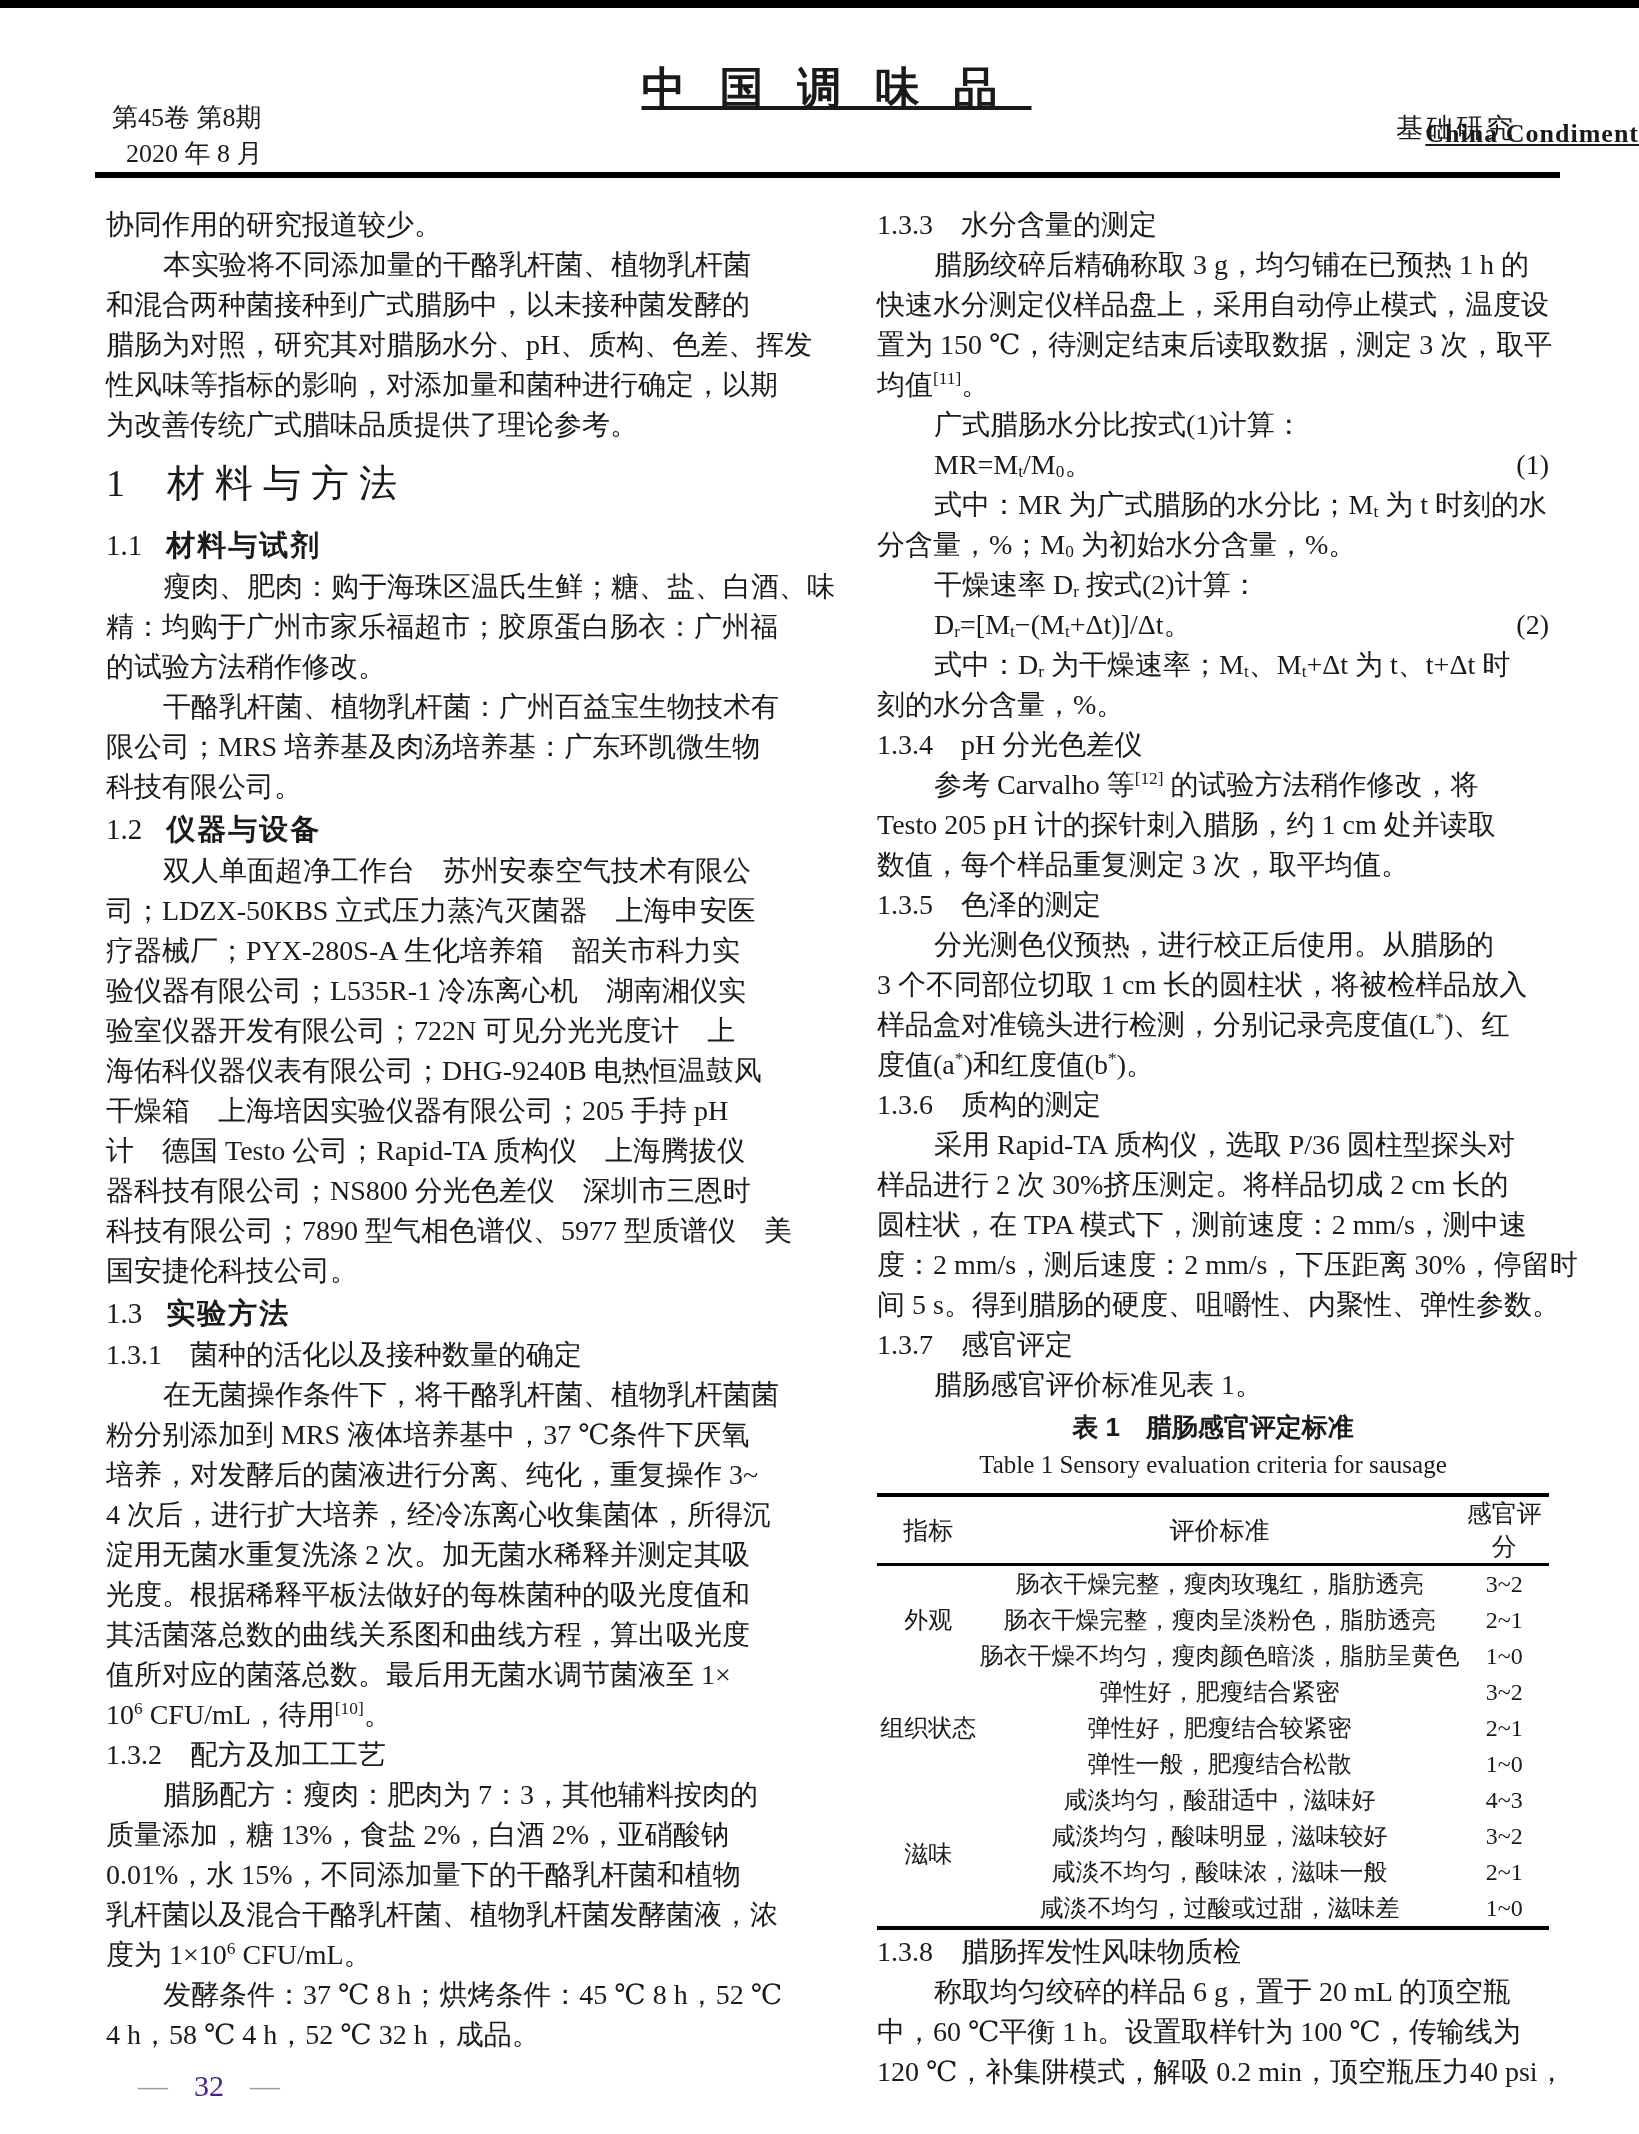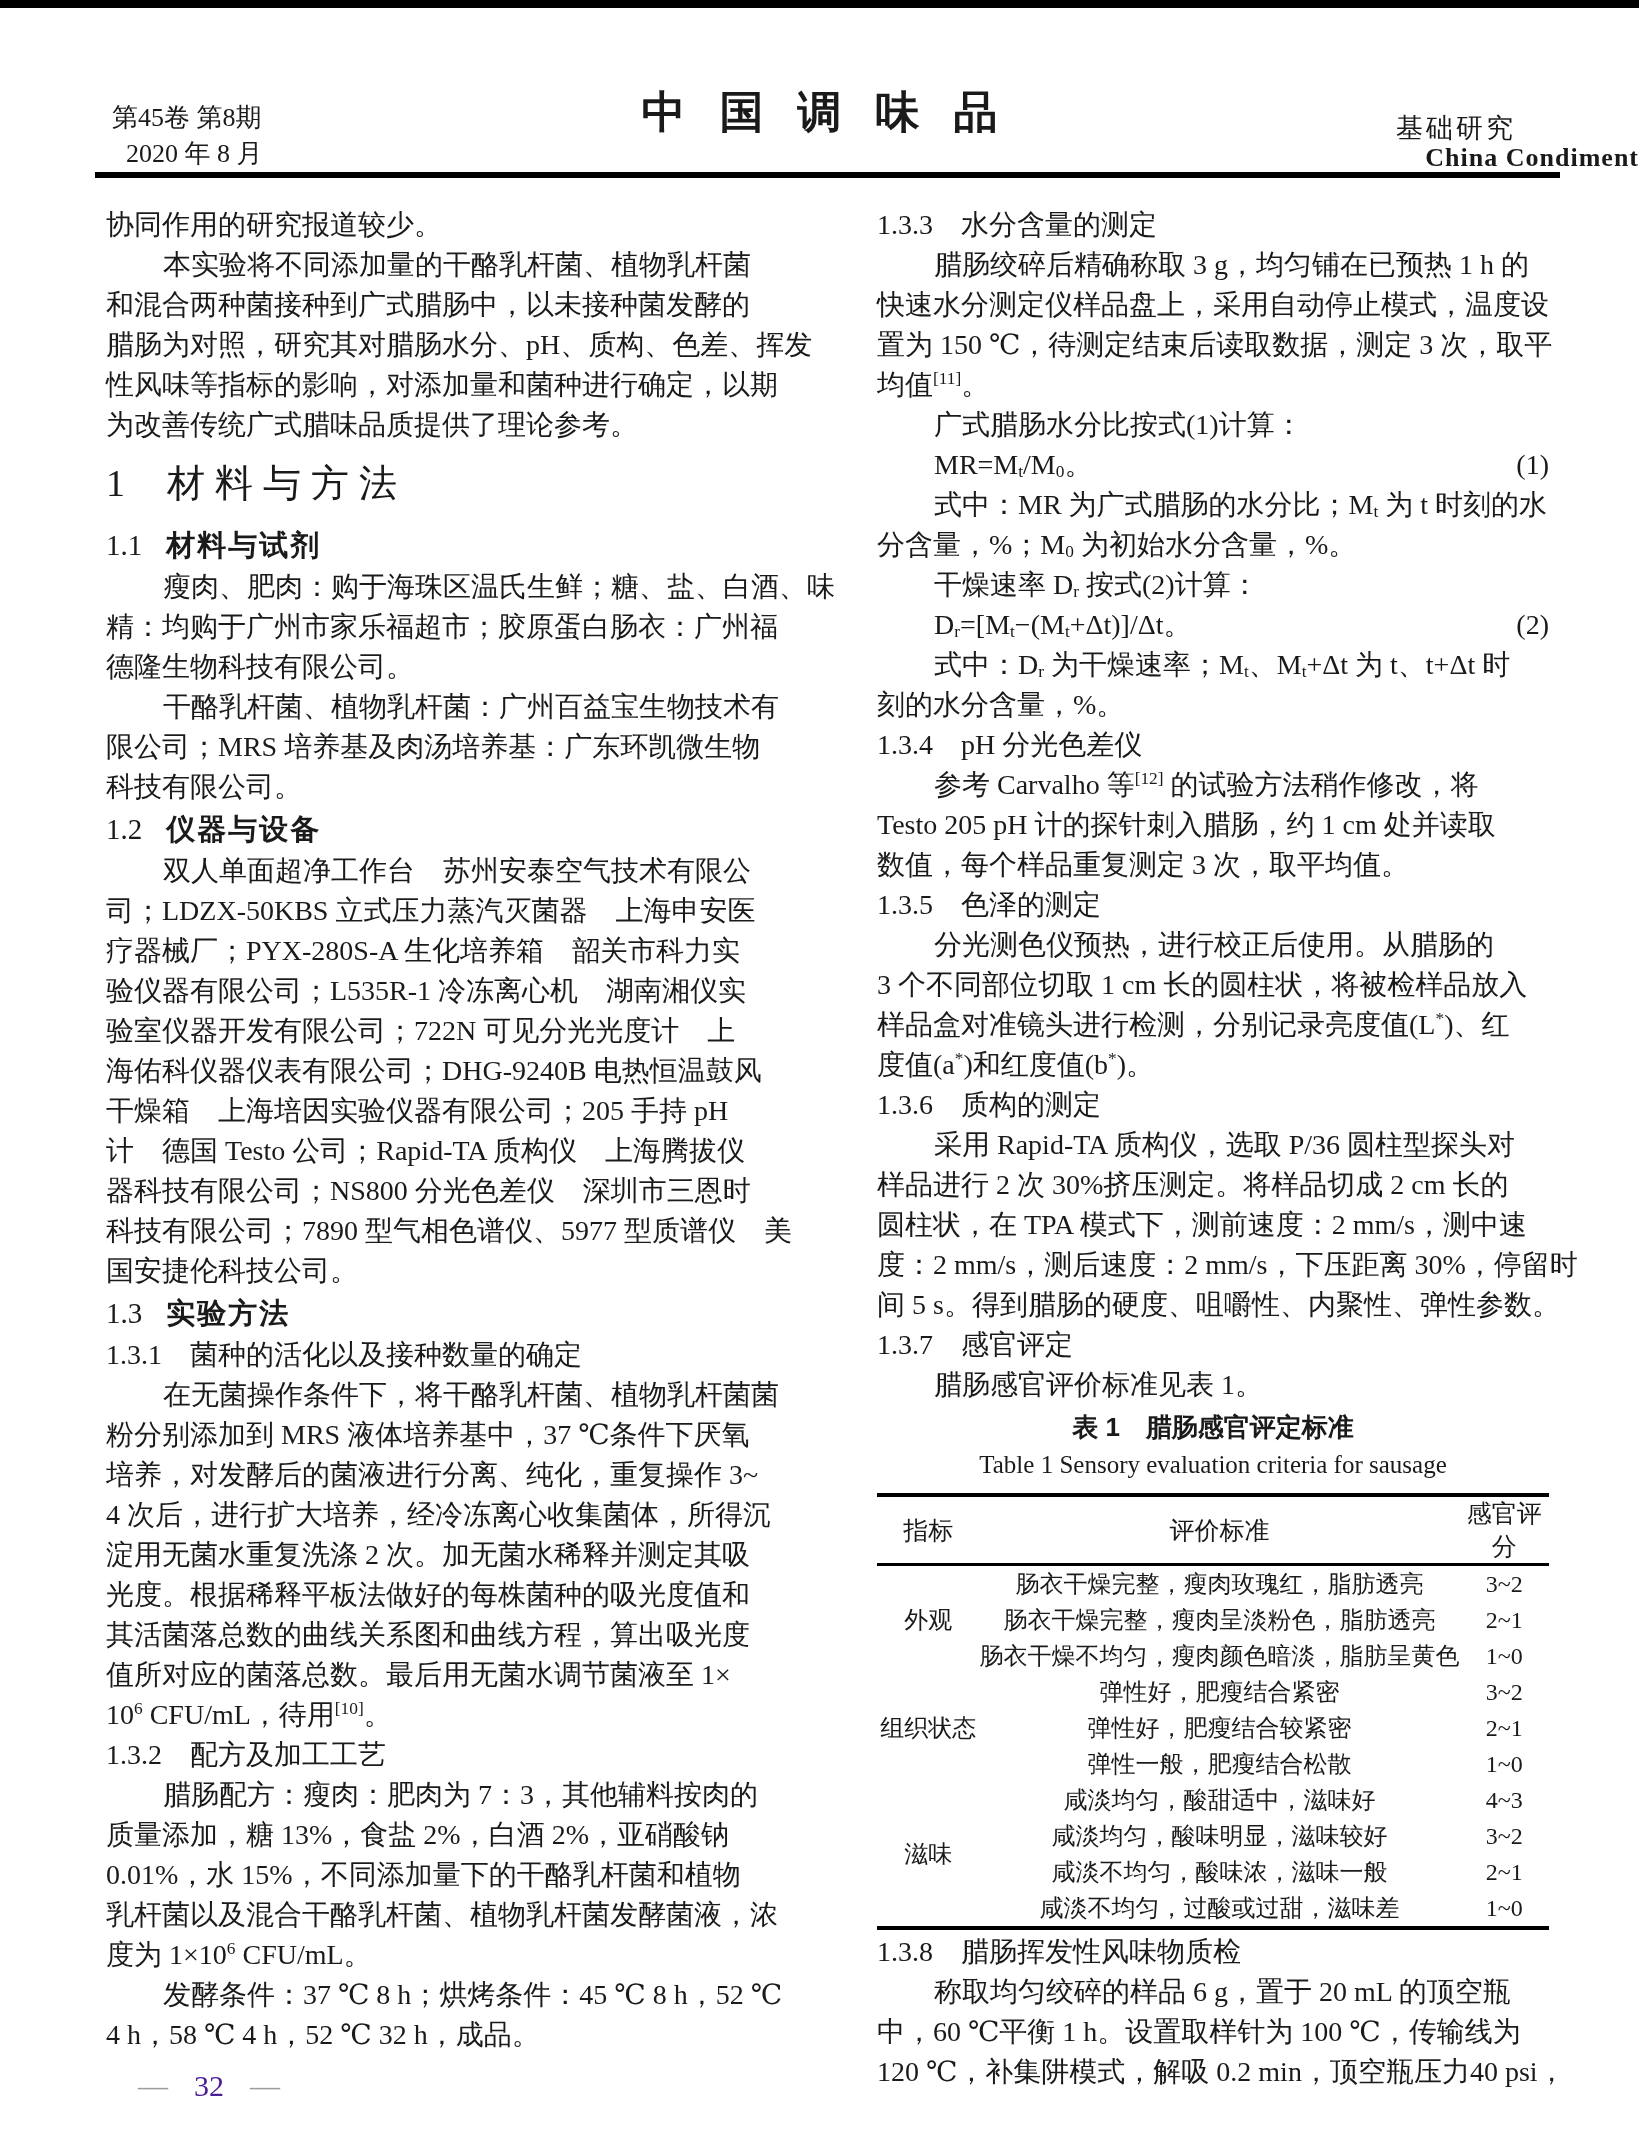--- a/index.html
+++ b/index.html
@@ -3,21 +3,21 @@
 <meta charset="utf-8">
 <style>
   html,body{margin:0;padding:0;background:#e8e8e8;}
   .page{position:relative;width:1639px;height:2134px;background:#ffffff;
         font-family:"Liberation Serif","DejaVu Serif",serif;color:#1a1a1a;overflow:hidden;}
   .top-bar{position:absolute;left:0;top:0;width:1639px;height:8px;background:#000;}
 
   
   .hdr-left{position:absolute;left:112px;top:100px;font-size:26px;line-height:36px;}
   .hdr-left .date{padding-left:14px;}
-  .hdr-center{position:absolute;left:0;right:0;top:88px;text-align:center;}
+  .hdr-center{position:absolute;left:0;right:0;top:64px;text-align:center;text-decoration:underline;}
   .jt-cn{font-family:"Liberation Sans","DejaVu Sans",sans-serif;font-weight:bold;
          font-size:44px;letter-spacing:34px;padding-left:34px;line-height:48px;}
   .jt-en{font-weight:bold;font-size:26px;line-height:40px;margin-top:2px;letter-spacing:1px;text-align:right;}
   .hdr-right{position:absolute;left:1396px;top:110px;font-size:27px;letter-spacing:3px;}
   .header-rule{position:absolute;left:95px;top:172px;width:1465px;height:6px;background:#000;}
 
   
   .col{position:absolute;top:205px;font-size:28px;}
   .col-left{left:106px;width:660px;}
   .col-right{left:860px;width:672px;margin-left:17px;}
@@ -83,21 +83,21 @@
 
     <div class="h1">
       <span class="h1num">1</span><span class="h1t">材料与方法</span>
     </div>
 
     <div class="h2">
       <span class="h2num">1.1</span><span class="h2t">材料与试剂</span>
     </div>
     <div class="line indent">瘦肉、肥肉：购于海珠区温氏生鲜；糖、盐、白酒、味</div>
     <div class="line">精：均购于广州市家乐福超市；胶原蛋白肠衣：广州福</div>
-    <div class="line">德隆生物科技有限公司。</div>
+    <div class="line">的试验方法稍作修改。</div>
     <div class="line indent">干酪乳杆菌、植物乳杆菌：广州百益宝生物技术有</div>
     <div class="line">限公司；MRS 培养基及肉汤培养基：广东环凯微生物</div>
     <div class="line">科技有限公司。</div>
 
     <div class="h2">
       <span class="h2num">1.2</span><span class="h2t">仪器与设备</span>
     </div>
     <div class="line indent">双人单面超净工作台 苏州安泰空气技术有限公</div>
     <div class="line">司；LDZX-50KBS 立式压力蒸汽灭菌器 上海申安医</div>
     <div class="line">疗器械厂；PYX-280S-A 生化培养箱 韶关市科力实</div>

